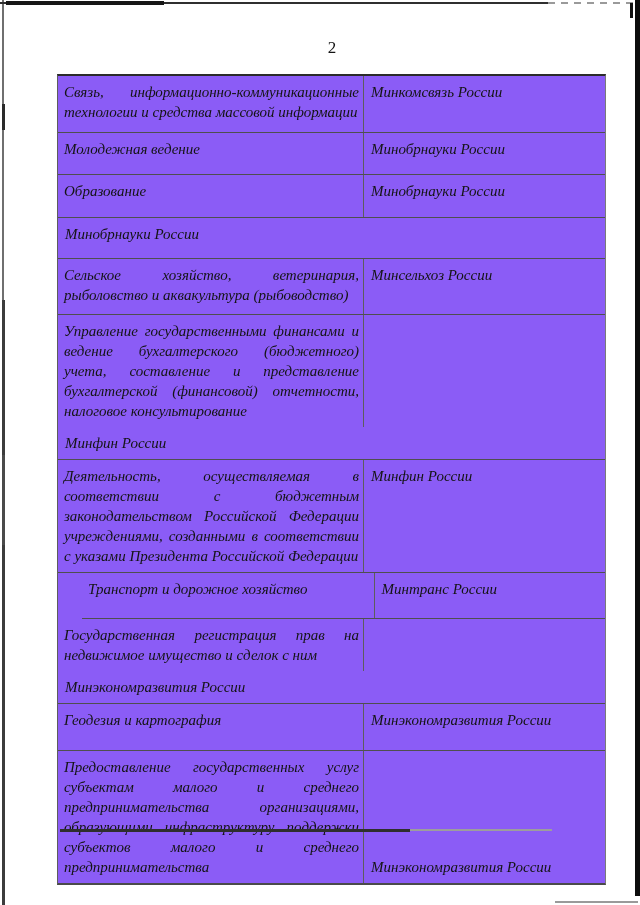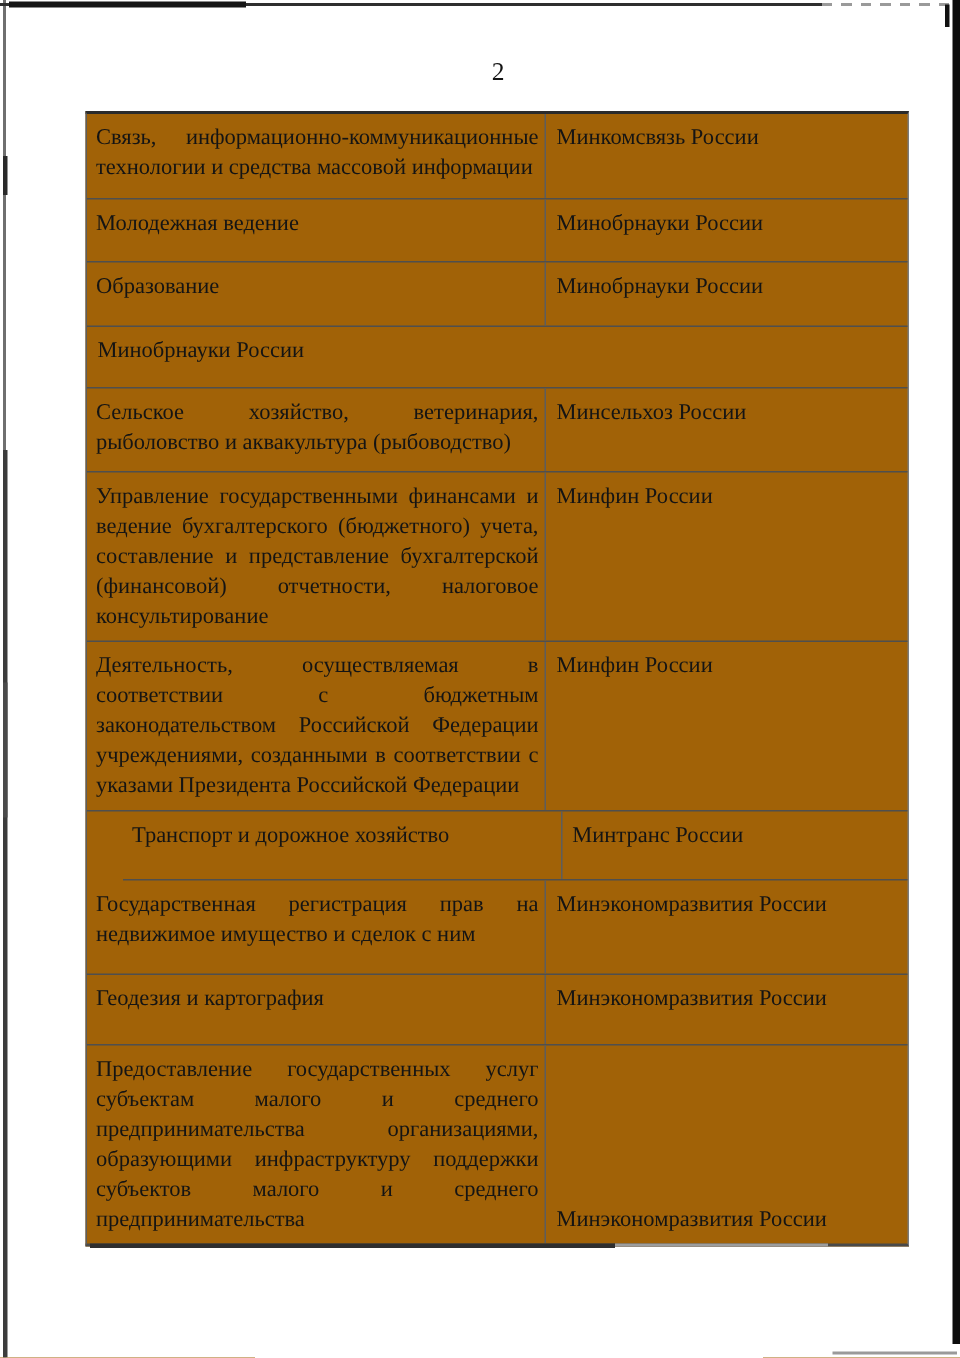--- a/index.html
+++ b/index.html
@@ -33,44 +33,45 @@
   }
 
   
   .doc-table{
     position:absolute;left:57px;top:74px;width:549px;
     border-top:2px solid #2b2b2b;
     border-left:1px solid #5d5d5d;
     border-right:1px solid #7a7a7a;
     border-bottom:2px solid #4a4a4a;
     box-sizing:border-box;
-    background:#a16207;
+    background:#8b5cf6;
+    font-style:italic;
   }
   .row{display:flex;border-bottom:1px solid #4f4f4f;}
   .row:last-child{border-bottom:none;}
   .cell{
     box-sizing:border-box;
     font-size:15px;line-height:20px;
     padding:6px 4px 6px 6px;
   }
   .cell-activity{
     width:306px;
     border-right:1px solid #5d5d5d;
     text-align:justify;
   }
   .cell-ministry{width:241px;padding-left:7px;text-align:left;}
   .row:nth-child(1){min-height:56px;}
   .row:nth-child(2){min-height:41px;}
   .row:nth-child(3){min-height:42px;}
   .row:nth-child(4){min-height:40px;}
   .row:nth-child(5){min-height:55px;}
-  .row:nth-child(6){min-height:112px;}
+  .row:nth-child(6){min-height:112px;flex-direction:column;}
   .row:nth-child(7){min-height:111px;}
   .row:nth-child(8){min-height:45px;margin-left:24px;}
-  .row:nth-child(9){min-height:62px;}
+  .row:nth-child(9){min-height:62px;flex-direction:column;}
   .row:nth-child(10){min-height:46px;}
   .row:nth-child(11){min-height:128px;align-items:flex-end;}
 </style>
 </head>
 <body>
 
 <div class="edge-left"></div>
 <div class="edge-left-dark"></div>
 <div class="edge-top"></div>
 <div class="edge-top-thick"></div>

